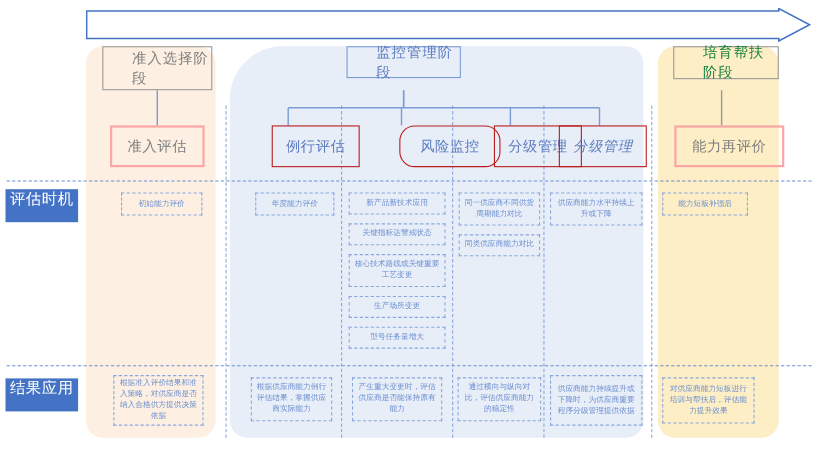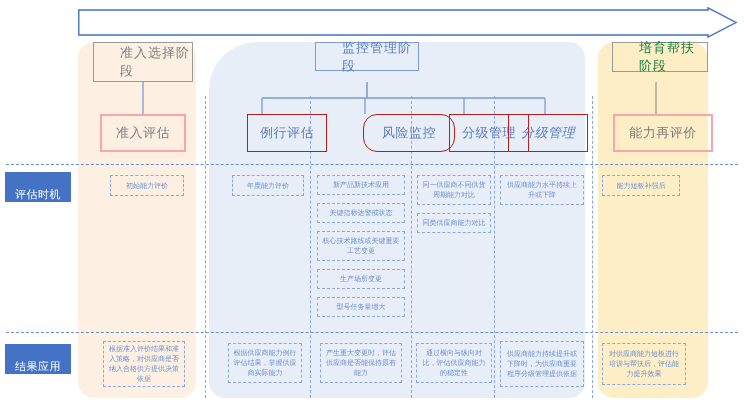--- a/index.html
+++ b/index.html
@@ -140,24 +140,24 @@
   .vsep-e { left: 592px; }
 
   
   .row-label {
     position: absolute;
     left: 5px;
     width: 66px;
     height: 30px;
     background: #4472c4;
     color: #ffffff;
-    font-size: 11px;
+    font-size: 14px;
     letter-spacing: 0.5px;
     display: flex;
-    align-items: flex-end;
+    align-items: flex-start;
     justify-content: center;
     z-index: 6;
   }
   .row-label-timing { top: 172px; }
   .row-label-result { top: 344px; font-family: Liberation Mono, monospace; }
 
   
   .chip {
     position: absolute;
     box-sizing: border-box;

